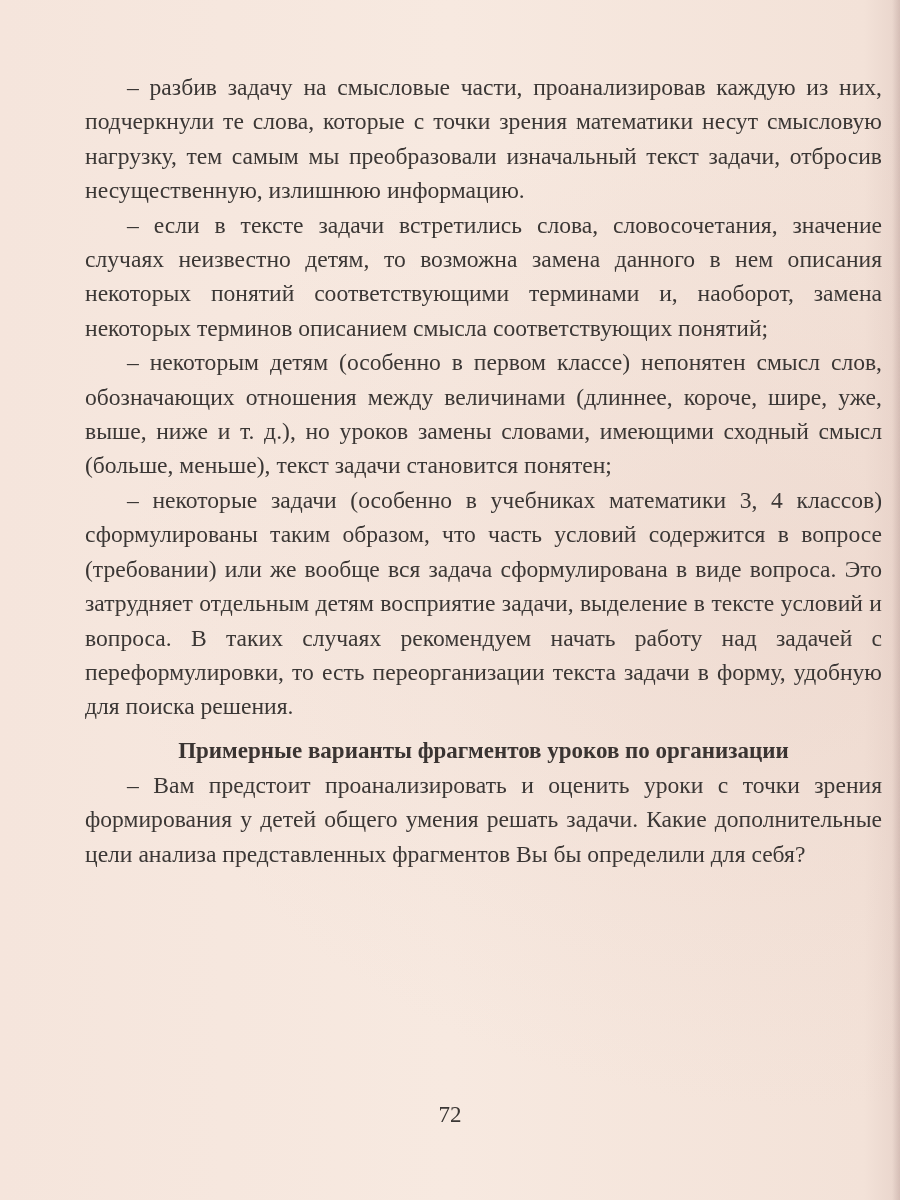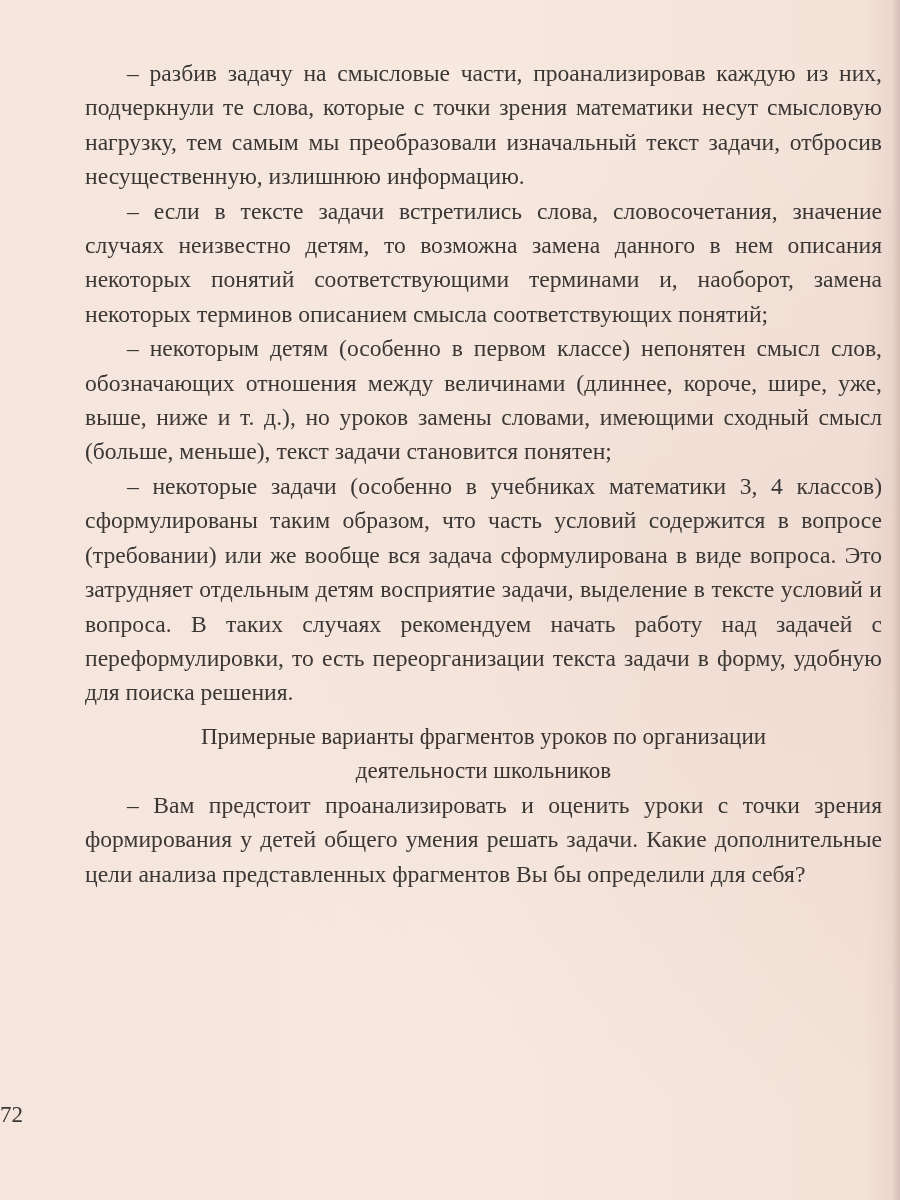--- a/index.html
+++ b/index.html
@@ -17,48 +17,49 @@
       position: absolute;
       left: 0; top: 0;
       width: 900px; height: 1200px;
       background:
         radial-gradient(ellipse at 90% 50%, rgba(230,205,195,0.35), rgba(246,231,222,0) 60%),
         linear-gradient(90deg, #f5e5dc 0%, #f7e9e0 50%, #f3e2d8 96%, #e8d4cb 100%);
     }
     .text-block {
       position: absolute;
       left: 85px;
-      top: 56px;
+      top: 70px;
       width: 797px;
       font-family: "Liberation Serif", "DejaVu Serif", serif;
       font-size: 23.6px;
       line-height: 34.4px;
       color: #3b3735;
       text-align: justify;
       hyphens: manual;
     }
     .para {
       margin: 0;
       text-indent: 42px;
     }
     .heading {
       margin: 4px 0 0 0;
       text-align: center;
-      font-weight: normal;
+      font-weight: bold;
       font-size: 23px;
       line-height: 34px;
       color: #3a3432;
       padding-top: 6px;
     }
     .heading span { display: block; }
     .page-number {
       position: absolute;
       left: 0;
       width: 900px;
       top: 1102px;
+      text-align: center;
       font-family: "Liberation Serif", "DejaVu Serif", serif;
       font-size: 23px;
       color: #3b3735;
     }
     .bleed {
       position: absolute;
       right: 0; top: 0;
       width: 8px; height: 1200px;
       background: linear-gradient(90deg, rgba(220,195,185,0), rgba(200,175,168,0.6));
     }
@@ -68,21 +69,20 @@
 
 <div class="page">
   <div class="text-block">
     <p class="para">– разбив задачу на смысловые части, проанализировав каждую из них, подчеркнули те слова, которые с точки зрения математики несут смысловую нагрузку, тем самым мы преобразовали изначальный текст задачи, отбросив несущественную, излишнюю информацию.</p>
     <p class="para">– если в тексте задачи встретились слова, словосочетания, значение случаях неизвестно детям, то возможна замена данного в нем описания некоторых понятий соответствующими терминами и, наоборот, замена некоторых терминов описанием смысла соответствующих понятий;</p>
     <p class="para">– некоторым детям (особенно в первом классе) непонятен смысл слов, обозначающих отношения между величинами (длиннее, короче, шире, уже, выше, ниже и т. д.), но уроков замены словами, имеющими сходный смысл (больше, меньше), текст задачи становится понятен;</p>
     <p class="para">– некоторые задачи (особенно в учебниках математики 3, 4 классов) сформулированы таким образом, что часть условий содержится в вопросе (требовании) или же вообще вся задача сформулирована в виде вопроса. Это затрудняет отдельным детям восприятие задачи, выделение в тексте условий и вопроса. В таких случаях рекомендуем начать работу над задачей с переформулировки, то есть переорганизации текста задачи в форму, удобную для поиска решения.</p>
 
     <h2 class="heading">
       <span>Примерные варианты фрагментов уроков по организации</span>
-      <span>деятельности школьников</span>
     </h2>
 
     <p class="para">– Вам предстоит проанализировать и оценить уроки с точки зрения формирования у детей общего умения решать задачи. Какие дополнительные цели анализа представленных фрагментов Вы бы определили для себя?</p>
   </div>
 
   <div class="page-number">72</div>
   <div class="bleed"></div>
 </div>
 
 </body></html>

